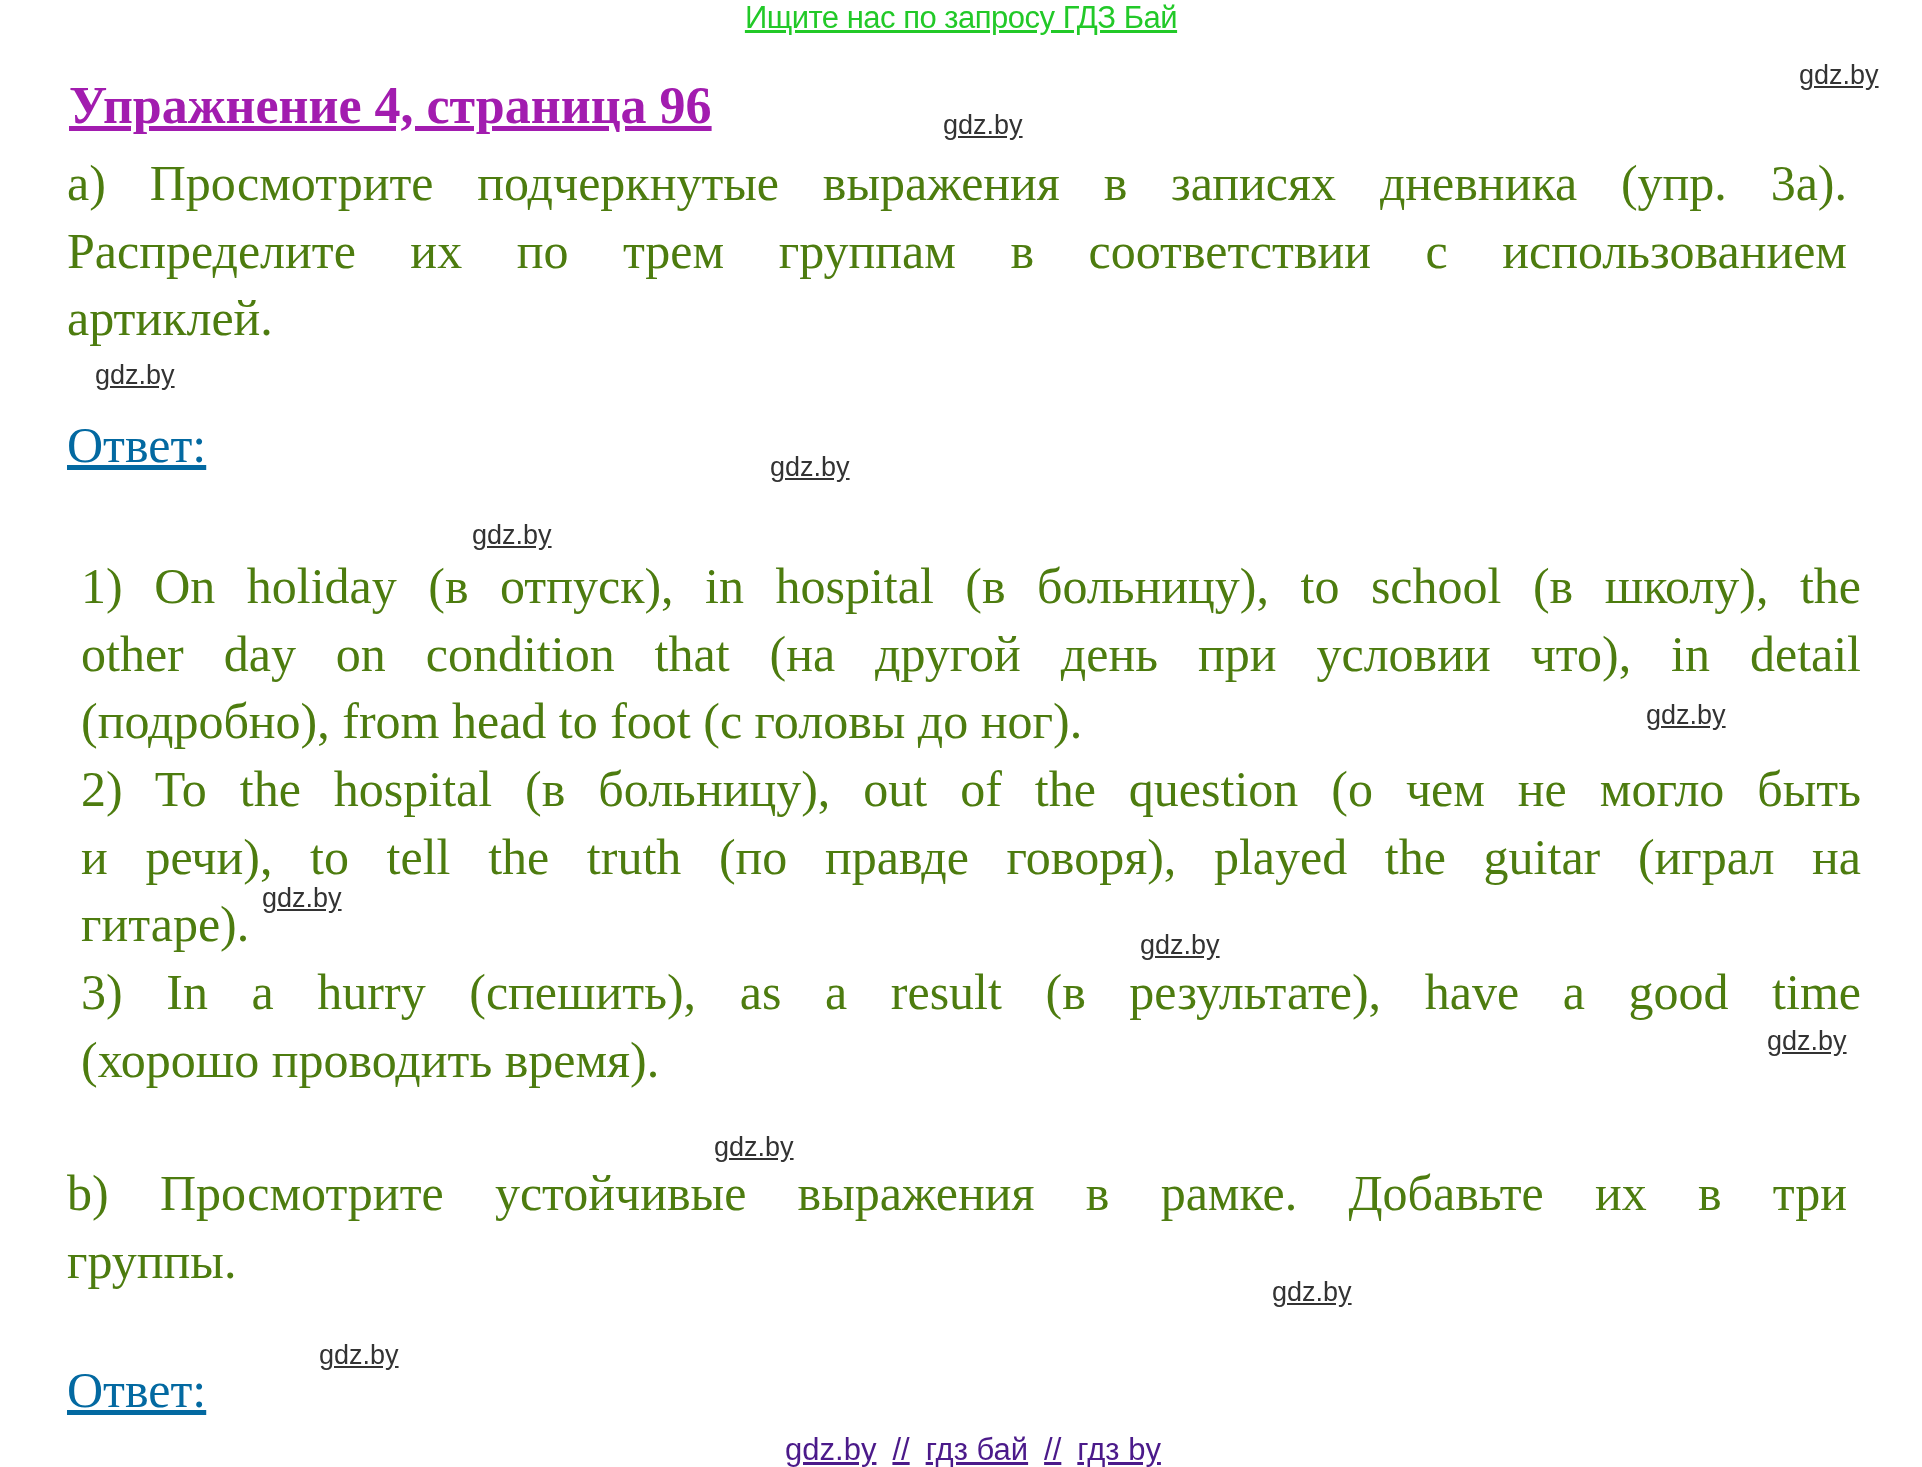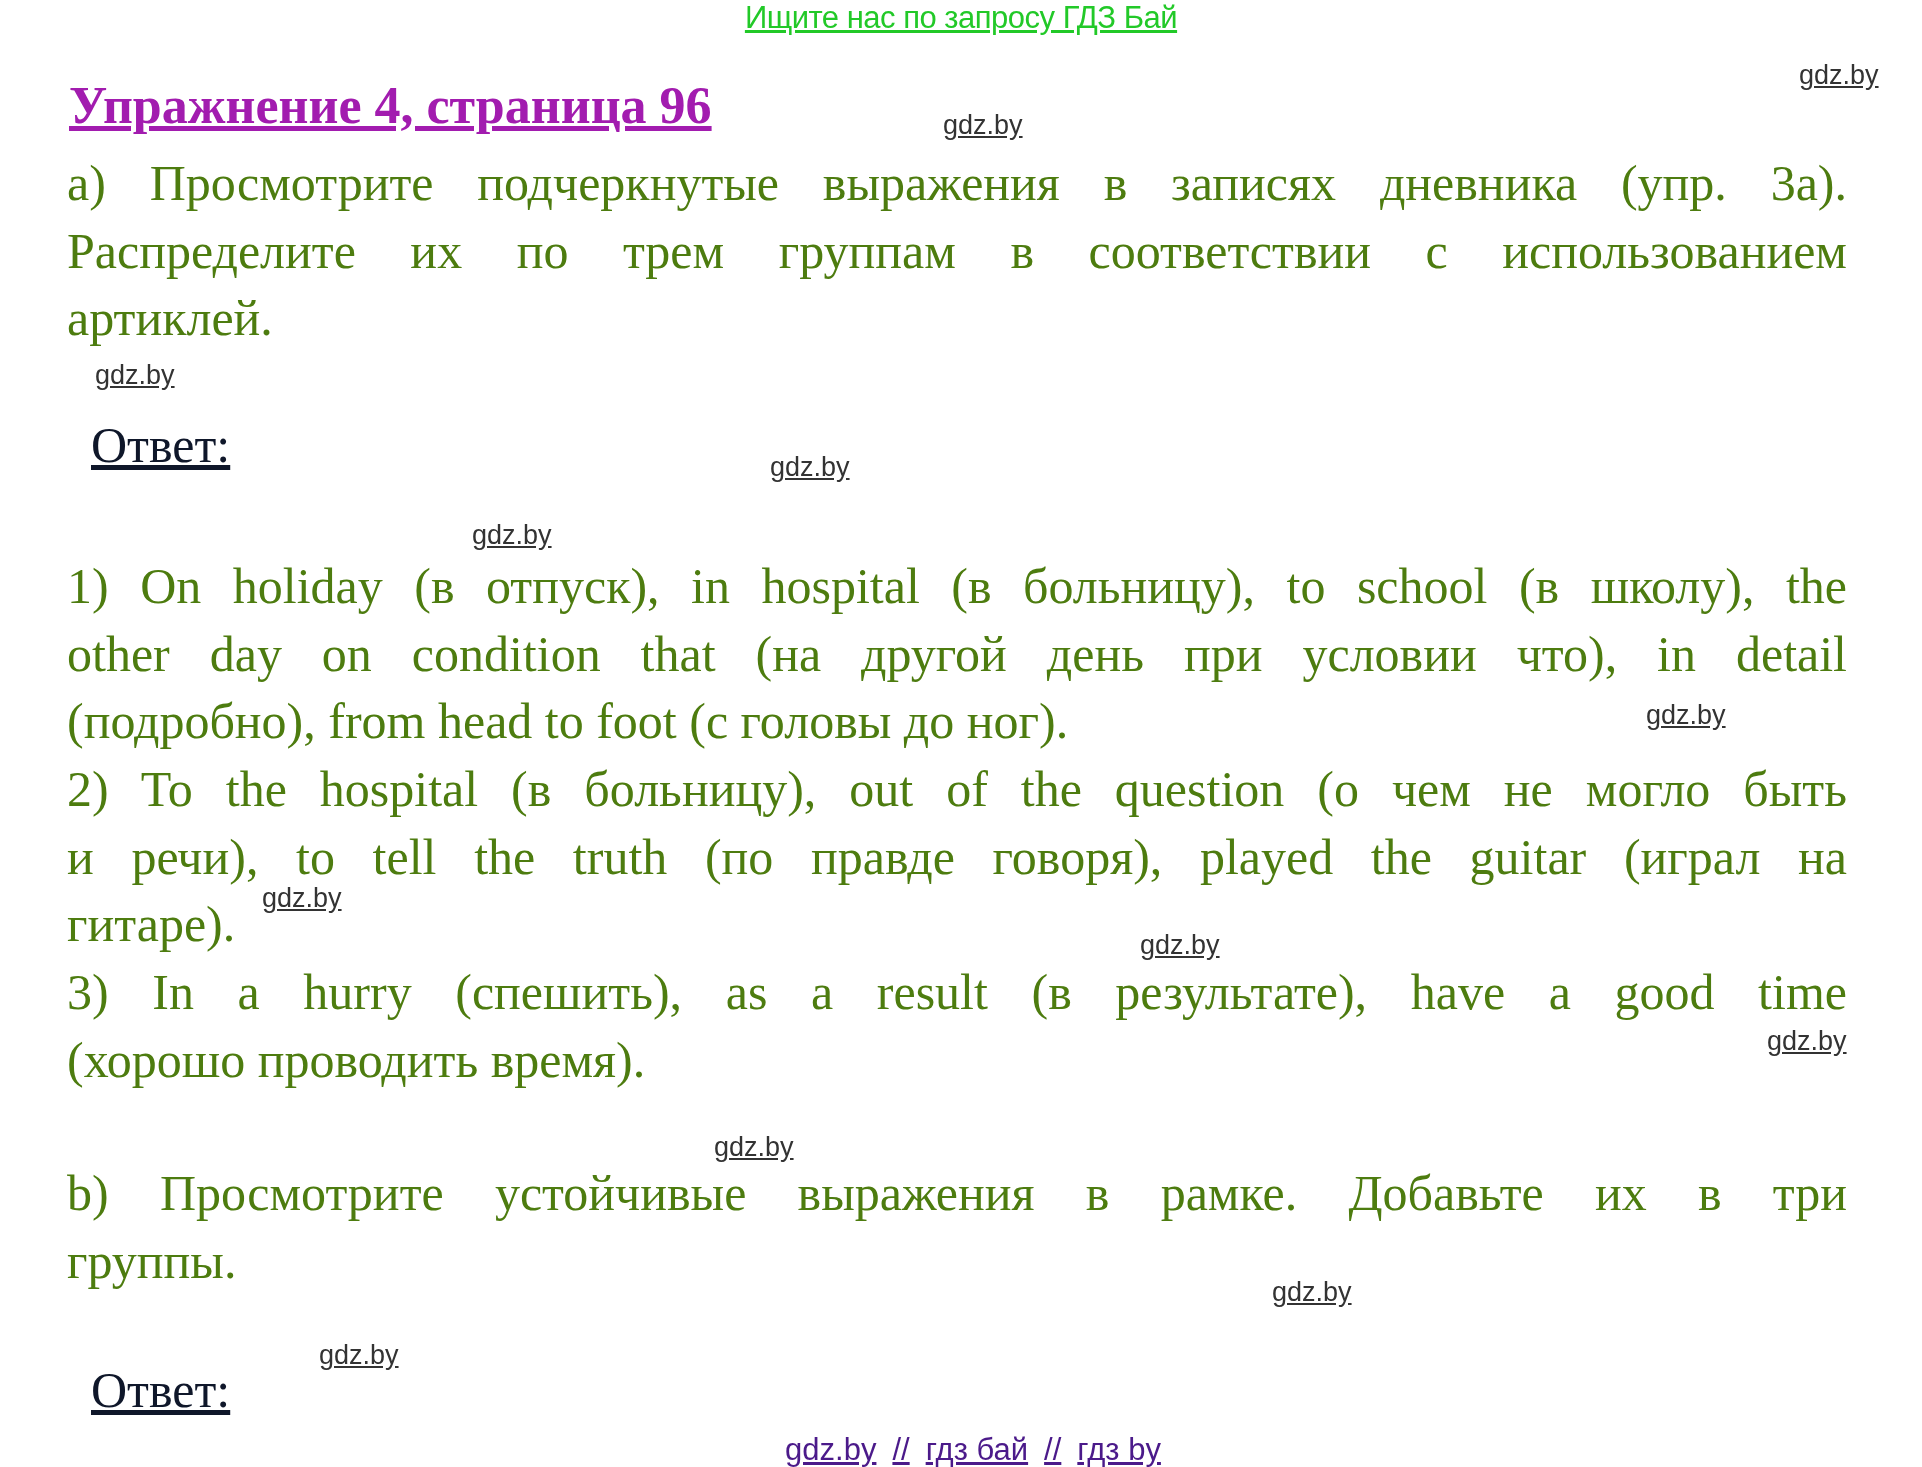--- a/index.html
+++ b/index.html
@@ -20,21 +20,21 @@
     font-size: 52px; line-height: 60px; color: #a21caf; text-align: right;
   }
   .para {
     position: absolute; left: 67px; width: 1780px;
     font-family: "Liberation Serif", serif; font-size: 50px;
     line-height: 67.7px; color: #4d7c0f; text-align: justify;
   }
   .para .ln { display: block; text-align: justify; text-align-last: justify; height: 67.7px; white-space: nowrap; }
   .para .ln.last { text-align-last: left; }
   .answer-label {
-    left: 67px; font-family: "Liberation Serif", serif; font-size: 50px; line-height: 60px; color: #0f172a; margin-left: 24px;
+    left: 67px; font-family: "Liberation Serif", serif; font-size: 50px; line-height: 60px; color: #0369a1;
   }
   .footer {
     left: 12px; width: 1922px; top: 1432px; text-align: center;
     font-family: "Liberation Sans", sans-serif; font-size: 31px; line-height: 36px; color: #4b1a8a;
   }
   .footer span.sep { margin: 0 16px; }
 </style>
 </head>
 <body>
 
@@ -43,21 +43,21 @@
 <div class="abs title">Упражнение 4, страница 96</div>
 
 <div class="para" style="top:150px;">
   <span class="ln">а) Просмотрите подчеркнутые выражения в записях дневника (упр. 3а).</span>
   <span class="ln">Распределите их по трем группам в соответствии с использованием</span>
   <span class="ln last">артиклей.</span>
 </div>
 
 <div class="abs answer-label" style="top:415px;">Ответ:</div>
 
-<div class="para" style="top:553px;">
+<div class="para" style="top:553px;margin-left:14px;">
   <span class="ln">1) On holiday (в отпуск), in hospital (в больницу), to school (в школу), the</span>
   <span class="ln">other day on condition that (на другой день при условии что), in detail</span>
   <span class="ln last">(подробно), from head to foot (с головы до ног).</span>
   <span class="ln">2) To the hospital (в больницу), out of the question (о чем не могло быть</span>
   <span class="ln">и речи), to tell the truth (по правде говоря), played the guitar (играл на</span>
   <span class="ln last">гитаре).</span>
   <span class="ln">3) In a hurry (спешить), as a result (в результате), have a good time</span>
   <span class="ln last">(хорошо проводить время).</span>
 </div>
 

